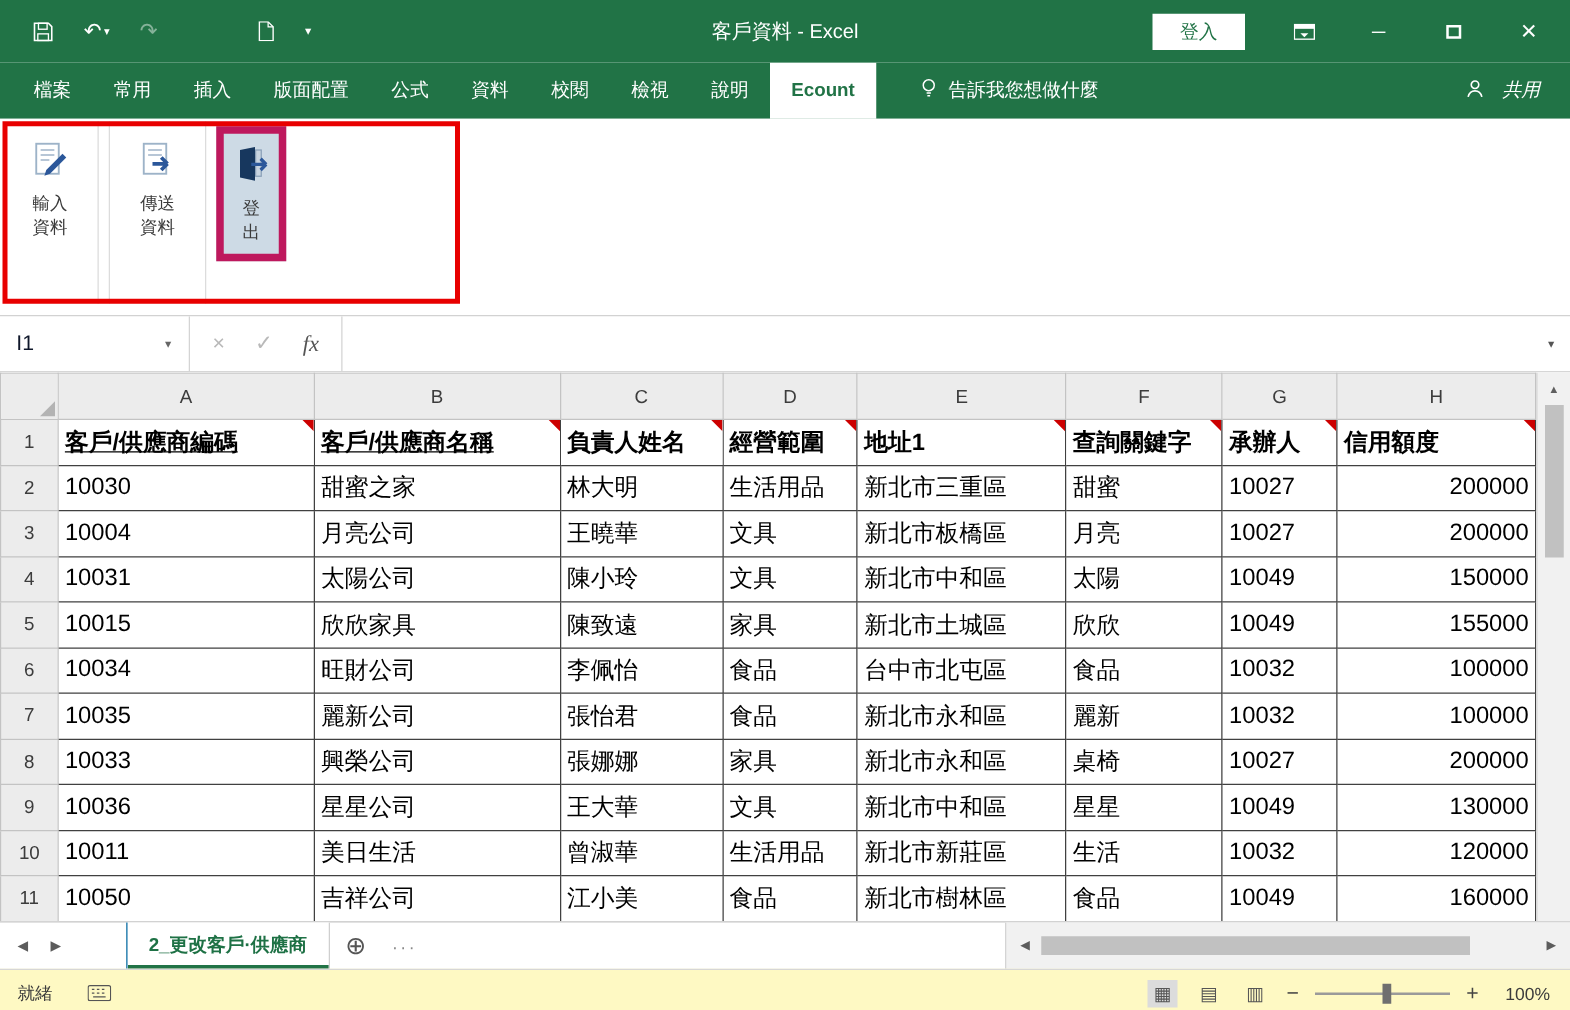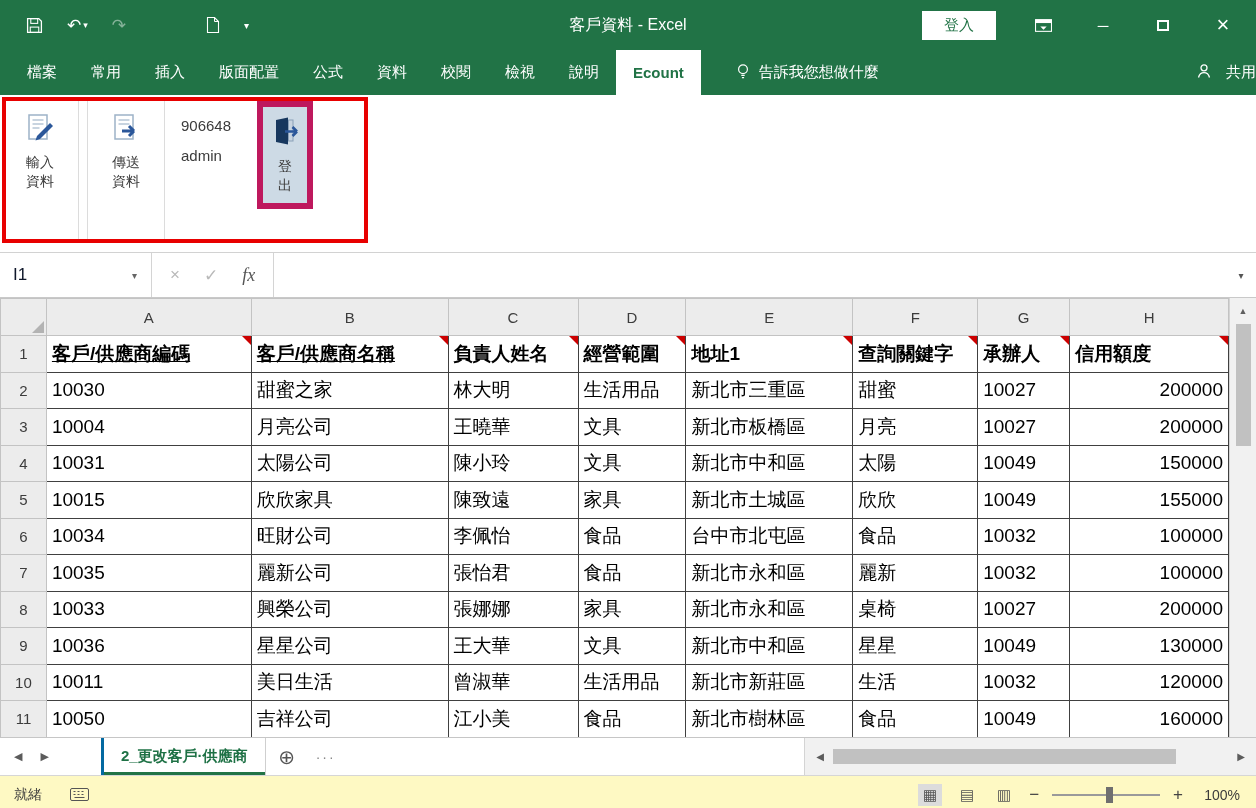--- a/index.html
+++ b/index.html
@@ -20,21 +20,21 @@
   .wicon { display:inline-flex; align-items:center; justify-content:center; width:26px; height:26px; font-size:15px; cursor:pointer; }
   .wicon.close { font-size:22px; }
   .maxrect { width:12px; height:11px; border:2px solid #fff; display:inline-block; }
 
   
   .tabsrow { height:45px; background:#217346; display:flex; align-items:stretch; color:#fff; flex:none; }
   .rtabs { display:flex; align-items:stretch; padding-left:10px; }
   .rtab { padding:0 17px; display:flex; align-items:center; font-size:15px; cursor:pointer; white-space:nowrap; }
   .rtab.active { background:#fff; color:#217346;font-weight:bold; }
   .tellme { display:flex; align-items:center; gap:8px; margin-left:34px; font-size:15px; cursor:pointer; white-space:nowrap; }
-  .share { margin-left:auto; display:flex; align-items:center; gap:14px; font-size:15px; cursor:pointer; }
+  .share { margin-left:auto; display:flex; align-items:center; gap:14px; padding-right:24px; font-size:15px; cursor:pointer;font-style:italic; }
 
   
   .ribbon { height:158px; background:#fff; border-bottom:1px solid #d2d2d2; display:flex; align-items:flex-start; position:relative; padding-left:6px; flex:none; }
   .rbtn { width:68px; display:flex; flex-direction:column; align-items:center; padding-top:10px; margin-top:6px; cursor:pointer; }
   .ricon { width:34px; height:34px; display:flex; align-items:center; justify-content:center; margin-bottom:8px; }
   .rlabel { font-size:14px; color:#3b3b3b; width:30px; text-align:center; line-height:1.35; }
   .rlabel.narrow { width:15px; }
   .rsep { width:1px; background:#dcdcdc; height:146px; margin:2px 4px 0 4px; flex:none; }
   .account { padding:14px 10px 0 12px; font-size:15px; color:#3b3b3b; line-height:2.0; width:84px; margin-top:2px; }
   .rbtn.logout { background:#cddae5; border:6px solid #be185d; width:56px; height:108px; margin-left:4px; padding-top:8px; }
@@ -67,21 +67,21 @@
   .vscroll { width:27px; background:#f1f1f1; border-left:1px solid #d4d4d4; display:flex; flex-direction:column; align-items:center; }
   .varrow { height:26px; width:100%; display:flex; align-items:center; justify-content:center; color:#5f5f5f; font-size:9px; cursor:pointer; }
   .vthumb { width:15px; height:122px; background:#c1c1c1; cursor:grab; }
 
   
   .sheetbar { height:38px; background:#fff; border-top:1px solid #c6c6c6; display:flex; align-items:stretch; flex:none; }
   .navarr { display:flex; align-items:center; gap:18px; padding:0 14px; color:#5c5c5c; font-size:11px; }
   .navarr span { cursor:pointer; }
   .stabs { display:flex; align-items:stretch; margin-left:38px; }
   .stab { display:flex; align-items:center; padding:0 17px; font-size:15px; color:#444; border-right:1px solid #cfcfcf; cursor:pointer; white-space:nowrap; }
-  .stab.active { background:#fff; color:#1e7145; font-weight:bold; border-left:3px solid #0369a1; box-shadow:inset 0 -3px 0 #217346; }
+  .stab.active { background:#fff; color:#1e7145; font-weight:bold; border-left:1px solid #0369a1; box-shadow:inset 0 -3px 0 #217346; }
   .addsheet { width:42px; display:flex; align-items:center; justify-content:center; color:#555; font-size:20px; cursor:pointer; }
   .tabdots { display:flex; align-items:center; color:#888; font-size:14px; letter-spacing:2px; padding:0 8px; }
   .hscroll { margin-left:auto; width:452px; display:flex; align-items:center; background:#f1f1f1; border-left:1px solid #d4d4d4; padding:0 4px; }
   .harrow { width:22px; display:flex; align-items:center; justify-content:center; color:#5c5c5c; font-size:10px; cursor:pointer; }
   .htrack { flex:1; height:15px; position:relative; }
   .hthumb { position:absolute; left:2px; top:0; height:15px; width:86%; background:#c1c1c1; cursor:grab; }
 
   
   .statusbar { height:38px; background:#fef9c3; border-top:1px solid #d6d6d6; display:flex; align-items:center; font-size:14px; color:#3c3c3c; flex:none; }
   .ready { padding-left:14px; }
@@ -189,24 +189,20 @@
       <span class="ricon">
         <svg width="32" height="32" viewBox="0 0 32 32">
             <rect x="5" y="3" width="18" height="24" fill="#fff" stroke="#9db3c8" stroke-width="1.5"></rect>
             <path d="M8.5 8h11M8.5 12h11" stroke="#b7c6d6" stroke-width="1.5"></path>
             <path d="M12 19h12m0 0l-5-5m5 5l-5 5" stroke="#2b579a" stroke-width="3" fill="none"></path>
           </svg>
       </span>
       <span class="rlabel">傳送資料</span>
     </div>
     <div class="rsep"></div>
-    <div class="account">
-      <div>906648</div>
-      <div>admin</div>
-    </div>
     <div class="rbtn logout">
       <span class="ricon">
         <svg width="32" height="32" viewBox="0 0 32 32">
             <path d="M7 4l12-2.5v27L7 26z" fill="#17375e"></path>
             <rect x="19.5" y="4" width="4.5" height="21" fill="#c8d4e0" stroke="#8aa0b8" stroke-width="1"></rect>
             <path d="M16 15.5h12m0 0l-4.5-4.5m4.5 4.5l-4.5 4.5" stroke="#2b579a" stroke-width="2.6" fill="none"></path>
           </svg>
       </span>
       <span class="rlabel narrow">登出</span>
     </div>

